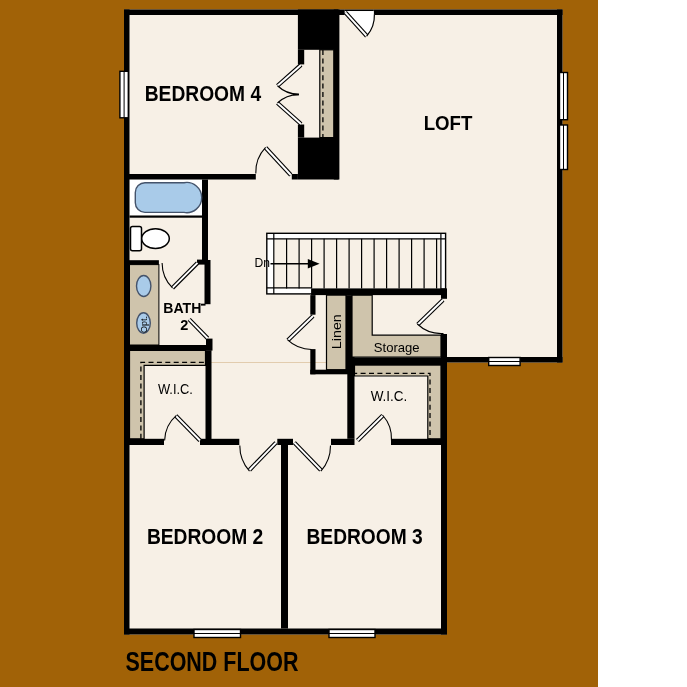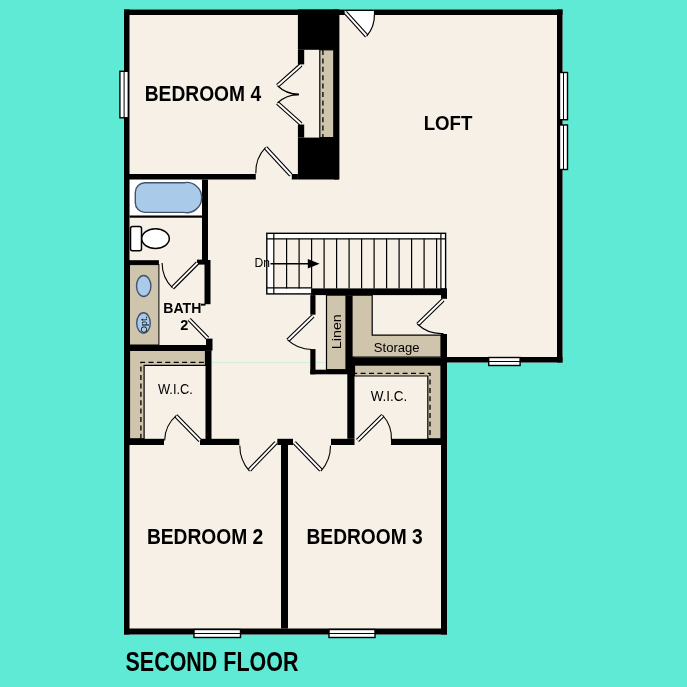--- a/index.html
+++ b/index.html
@@ -1,16 +1,16 @@
 <!DOCTYPE html>
 <html><head>
 <meta charset="utf-8">
 <style>
 html,body{margin:0;padding:0;background:#fff;}
-#plan{position:relative;width:687px;height:687px;background:#5eead4;font-family:"Liberation Sans",sans-serif;text-decoration:underline;}
+#plan{position:relative;width:598px;height:687px;background:#a16207;font-family:"Liberation Sans",sans-serif;text-decoration:underline;}
 svg{display:block;}
 svg text{font-family:"Liberation Sans",sans-serif;fill:#000;}
 </style>
 </head>
 <body>
 <div id="plan">
 <svg width="687" height="687" viewBox="0 0 687 687" xmlns="http://www.w3.org/2000/svg">
 
 <g>
         <rect x="124" y="9.5" width="438.5" height="353" fill="#f7f0e6"></rect>

